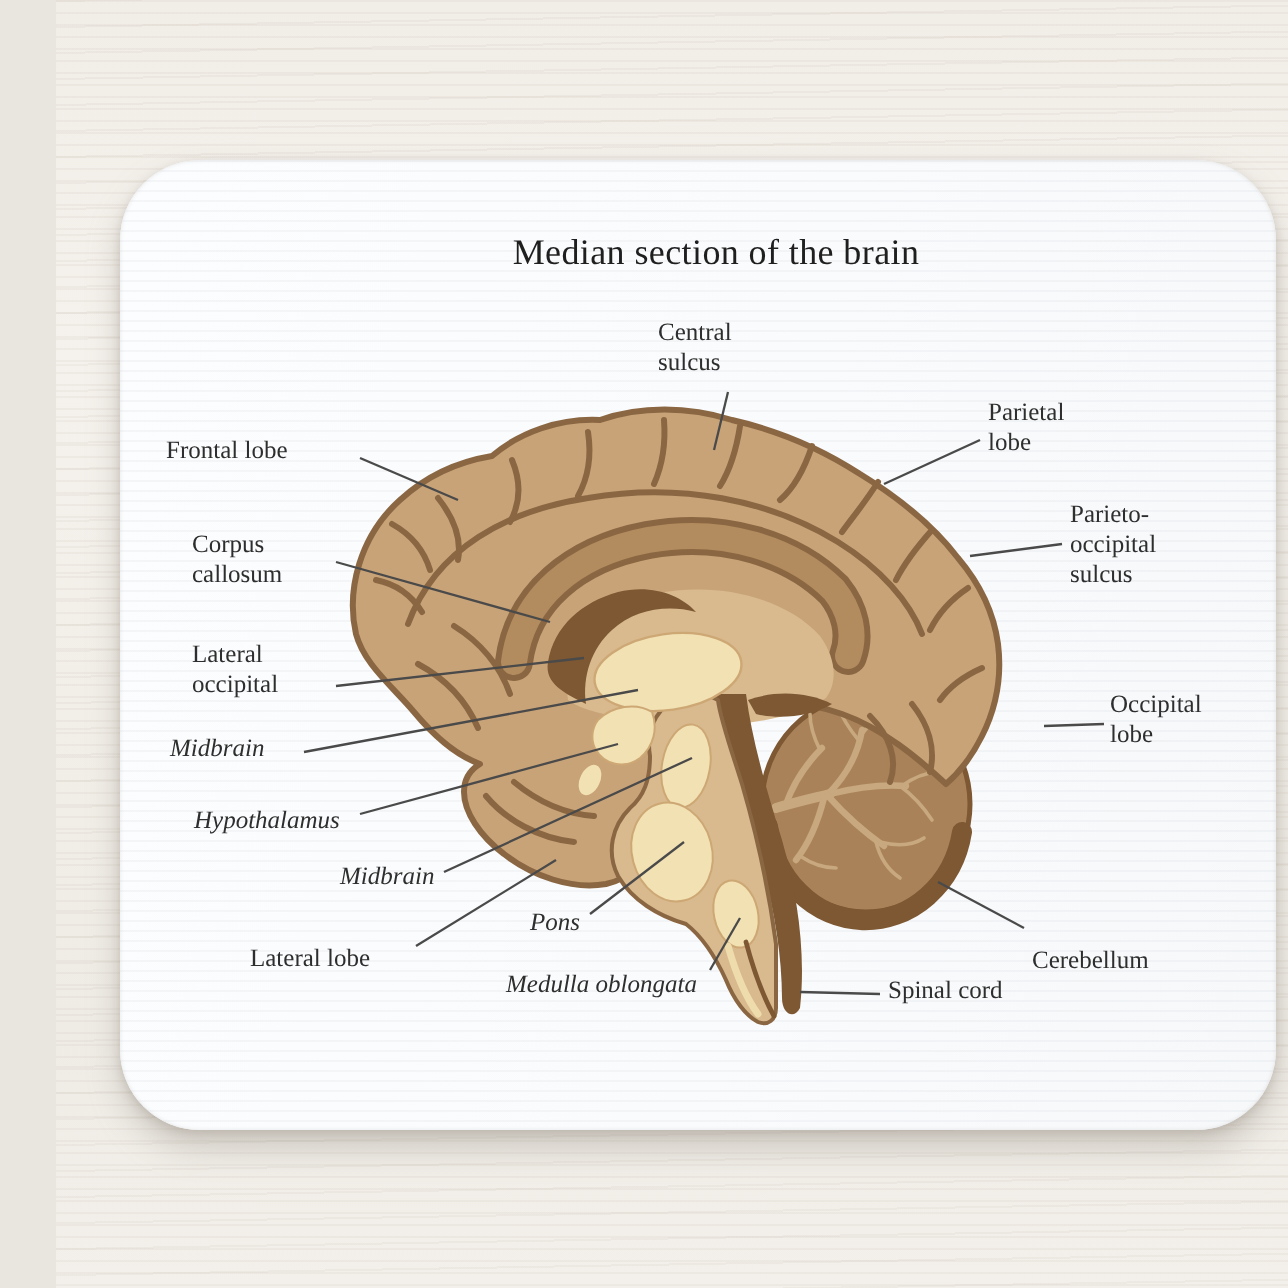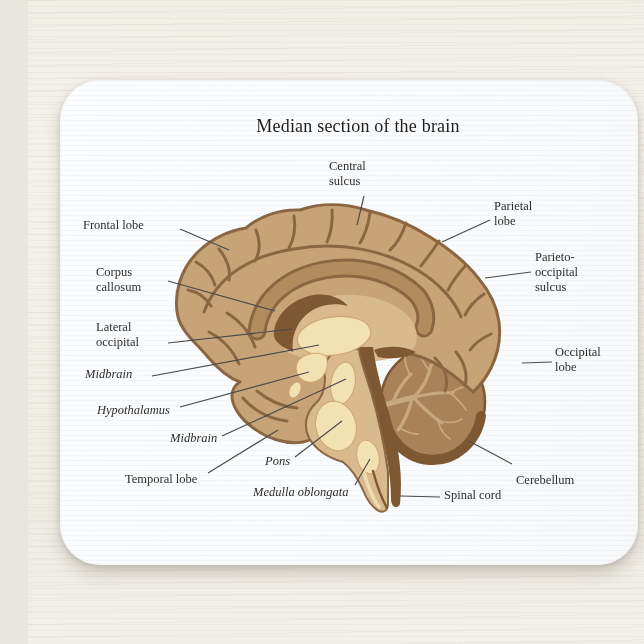--- a/index.html
+++ b/index.html
@@ -198,21 +198,21 @@
 
   <div class="lab it" style="left:142px;top:431px">
     <div>Midbrain</div>
   </div>
 
   <div class="lab it" style="left:237px;top:454px">
     <div>Pons</div>
   </div>
 
   <div class="lab" style="left:97px;top:472px">
-    <div>Temporal lobe</div>
+    <div>Lateral lobe</div>
   </div>
 
   <div class="lab it" style="left:225px;top:485px">
     <div>Medulla oblongata</div>
   </div>
 
   <div class="lab" style="left:488px;top:473px">
     <div>Cerebellum</div>
   </div>
 

